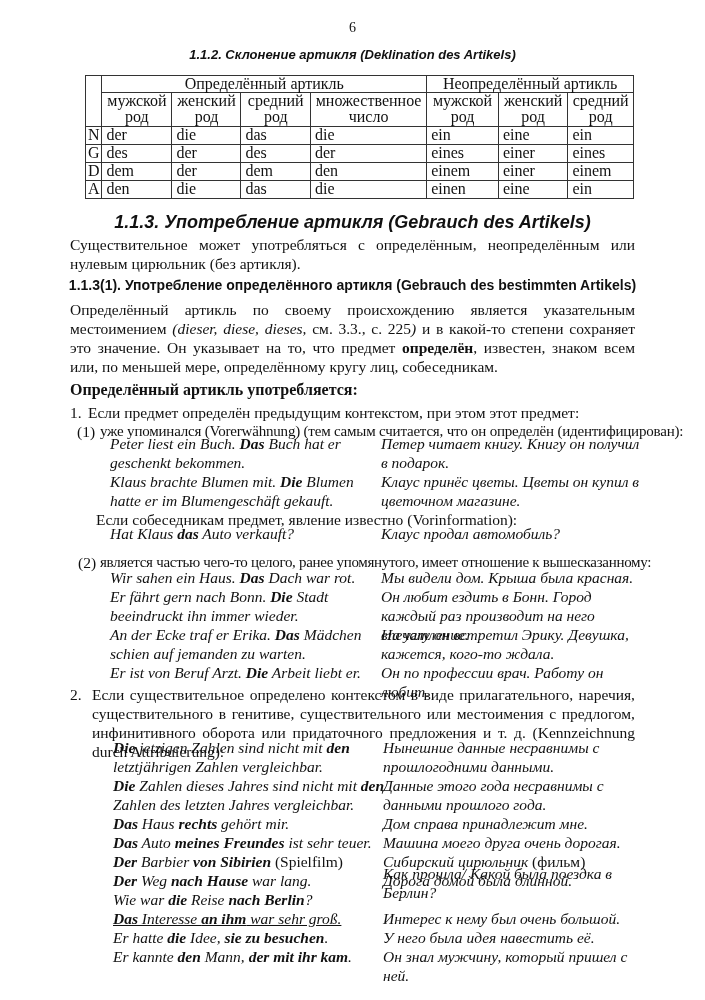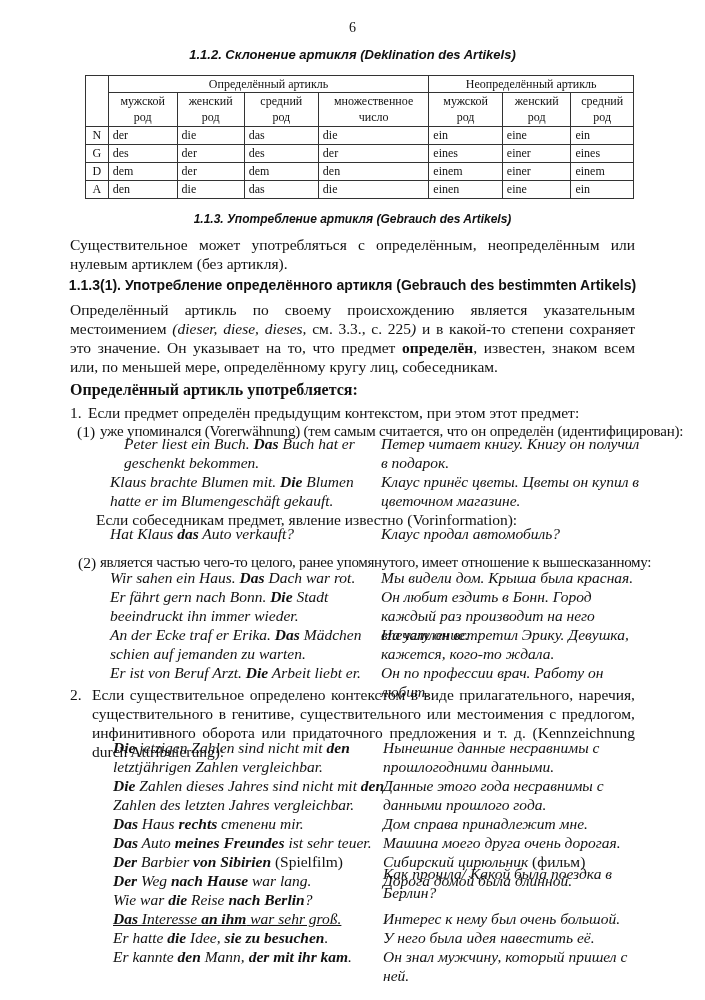--- a/index.html
+++ b/index.html
@@ -2,25 +2,25 @@
 <html><head>
 <meta charset="utf-8">
 <style>
   html, body { margin: 0; padding: 0; background: #ffffff; }
   body { width: 705px; height: 1000px; position: relative; overflow: hidden;
          font-family: "Liberation Serif", serif; color: #111; }
   .abs { position: absolute; white-space: nowrap; }
   .page-num { left: 0; width: 705px; top: 20px; text-align: center; font-size: 14px; }
   .h-sans { font-family: "Liberation Sans", sans-serif; font-weight: bold; font-style: italic; font-size: 13px; }
   .h2 { top: 47px; left: 0; width: 705px; text-align: center; }
-  .h3 { top: 212px; left: 0; width: 705px; text-align: center; font-size: 12px; }
+  .h3 { top: 212px; left: 0; width: 705px; text-align: center; font-size: 18px; }
   .h4 { top: 277px; left: 0; width: 705px; text-align: center; font-family: "Liberation Sans", sans-serif; font-weight: bold; font-size: 14px; }
 
   table.decl { position: absolute; left: 85px; top: 75px; width: 549px; border-collapse: collapse;
-               font-size: 12px; line-height: 16px; }
+               font-size: 16px; line-height: 16px; }
   table.decl td { border: 1.3px solid #333; padding: 0 4px; vertical-align: top; }
   table.decl td.hdr { text-align: center; height: 16px; }
   table.decl tr.sub td { text-align: center; height: 33px; }
   table.decl tr.row td { height: 17px; }
   table.decl td.case { text-align: center; width: 19px; padding: 0; }
 
   .para { position: absolute; left: 70px; width: 565px; font-size: 15.5px; line-height: 19px; text-align: justify; }
   .bold { font-weight: bold; text-align: right; }
   .it { font-style: italic; }
   .line { position: absolute; white-space: nowrap; font-size: 15.5px; line-height: 19px; }
@@ -115,35 +115,35 @@
         <td>das</td>
         <td>die</td>
         <td>einen</td>
         <td>eine</td>
         <td>ein</td>
       </tr>
     </tbody>
 </table>
 
 <div class="abs h3 h-sans">1.1.3. Употребление артикля (Gebrauch des Artikels)</div>
-<div class="para" style="top:235px;">Существительное может употребляться с определённым, неопределённым или нулевым артиклем (без артикля).</div>
+<div class="para" style="top:235px;">Существительное может употребляться с определённым, неопределённым или нулевым цирюльник (без артикля).</div>
 
 <div class="abs h4">1.1.3(1). Употребление определённого артикля (Gebrauch des bestimmten Artikels)</div>
 <div class="para" style="top:300px;">
   <span>Определённый артикль по своему происхождению является указательным местоимением</span>
   <span class="it">(dieser, diese, dieses,</span><span> см. 3.3., с. 225</span><span class="it">)</span><span> и в какой-то степени сохраняет это значение. Он указывает на то, что предмет </span><span class="bold">определён</span><span>, известен, знаком всем или, по меньшей мере, определённому кругу лиц, собеседникам.</span>
 </div>
 <div class="line bold" style="left:70px; top:380px; font-size:16px;">Определённый артикль употребляется:</div>
 
 <div class="line" style="left:70px; top:403px;">1.</div>
 <div class="line" style="left:88px; top:403px;">Если предмет определён предыдущим контекстом, при этом этот предмет:</div>
 <div class="line" style="left:77px; top:422px;">(1)</div>
 <div class="line" style="left:100px; top:422px; font-size:15px; letter-spacing:-0.2px;">уже упоминался (Vorerwähnung) (тем самым считается, что он определён (идентифицирован):</div>
 <div id="ex-sub1">
-    <div class="ex ex-de" style="top: 434px; margin-left: 14px;"><span>Peter liest ein Buch. </span><b>Das</b><span> Buch hat er geschenkt bekommen.</span></div>
+    <div class="ex ex-de" style="top: 434px;"><span>Peter liest ein Buch. </span><b>Das</b><span> Buch hat er geschenkt bekommen.</span></div>
     <div class="ex ex-ru" style="top: 434px;">Петер читает книгу. Книгу он получил в подарок.</div>
     <div class="ex ex-de" style="top: 472px;"><span>Klaus brachte Blumen mit. </span><b>Die</b><span> Blumen hatte er im Blumengeschäft gekauft.</span></div>
     <div class="ex ex-ru" style="top: 472px;">Клаус принёс цветы. Цветы он купил в цветочном магазине.</div>
   </div>
 <div class="line" style="left:96px; top:510px;">Если собеседникам предмет, явление известно (Vorinformation):</div>
 <div id="ex-vorinfo">
     <div class="ex ex-de" style="top: 524px;"><span>Hat Klaus </span><b>das</b><span> Auto verkauft?</span></div>
     <div class="ex ex-ru" style="top: 524px;">Клаус продал автомобиль?</div>
   </div>
 
@@ -160,21 +160,21 @@
     <div class="ex ex-ru" style="top: 663px;">Он по профессии врач. Работу он любит.</div>
   </div>
 
 <div class="line" style="left:70px; top:685px;">2.</div>
 <div class="para" style="left:92px; width:543px; top:685px; font-size:15.5px;">Если существительное определено контекстом в виде прилагательного, наречия, существительного в генитиве, существительного или местоимения с предлогом, инфинитивного оборота или придаточного предложения и т. д. (Kennzeichnung durch Attribuierung):</div>
 <div id="ex-item2">
     <div class="ex ex-de w2" style="top: 738px; width: 272px;"><b>Die</b><span> jetzigen Zahlen sind nicht mit </span><b>den</b><span> letztjährigen Zahlen vergleichbar.</span></div>
     <div class="ex ex-ru w2" style="top: 738px; width: 272px;">Нынешние данные несравнимы с прошлогодними данными.</div>
     <div class="ex ex-de w2" style="top: 776px; width: 272px;"><b>Die</b><span> Zahlen dieses Jahres sind nicht mit </span><b>den</b><span> Zahlen des letzten Jahres vergleichbar.</span></div>
     <div class="ex ex-ru w2" style="top: 776px; width: 272px;">Данные этого года  несравнимы с данными прошлого года.</div>
-    <div class="ex ex-de w2" style="top: 814px; width: 272px;"><b>Das</b><span> Haus </span><b>rechts</b><span> степени mir.</span></div>
+    <div class="ex ex-de w2" style="top: 814px; width: 272px;"><b>Das</b><span> Haus </span><b>rechts</b><span> gehört mir.</span></div>
     <div class="ex ex-ru w2" style="top: 814px; width: 272px;">Дом справа принадлежит мне.</div>
     <div class="ex ex-de w2" style="top: 833px; width: 272px;"><b>Das</b><span> Auto </span><b>meines Freundes</b><span> ist sehr teuer.</span></div>
     <div class="ex ex-ru w2" style="top: 833px; width: 272px;">Машина моего друга очень дорогая.</div>
     <div class="ex ex-de w2" style="top: 852px; width: 272px;"><b>Der</b><span> Barbier </span><b>von Sibirien</b><span class="up"> (Spielfilm)</span></div>
     <div class="ex ex-ru w2" style="top: 852px; width: 272px;"><span>Сибирский цирюльник </span><span class="up">(фильм)</span></div>
     <div class="ex ex-de w2" style="top: 871px; width: 272px;"><b>Der</b><span> Weg </span><b>nach Hause</b><span> war lang.</span></div>
     <div class="ex ex-ru w2" style="top: 871px; width: 272px;">Дорога домой была длинной.</div>
     <div class="ex ex-de w2" style="top: 890px; width: 272px;"><span>Wie war </span><b>die</b><span> Reise </span><b>nach Berlin</b><span>?</span></div>
     <div class="ex ex-ru w2" style="top: 864px; width: 272px;">Как прошла/ Какой была поездка в Берлин?</div>
     <div class="ex ex-de w2" style="top: 909px; width: 272px; text-decoration: underline;"><b>Das</b><span> Interesse </span><b>an ihm</b><span> war sehr groß.</span></div>

